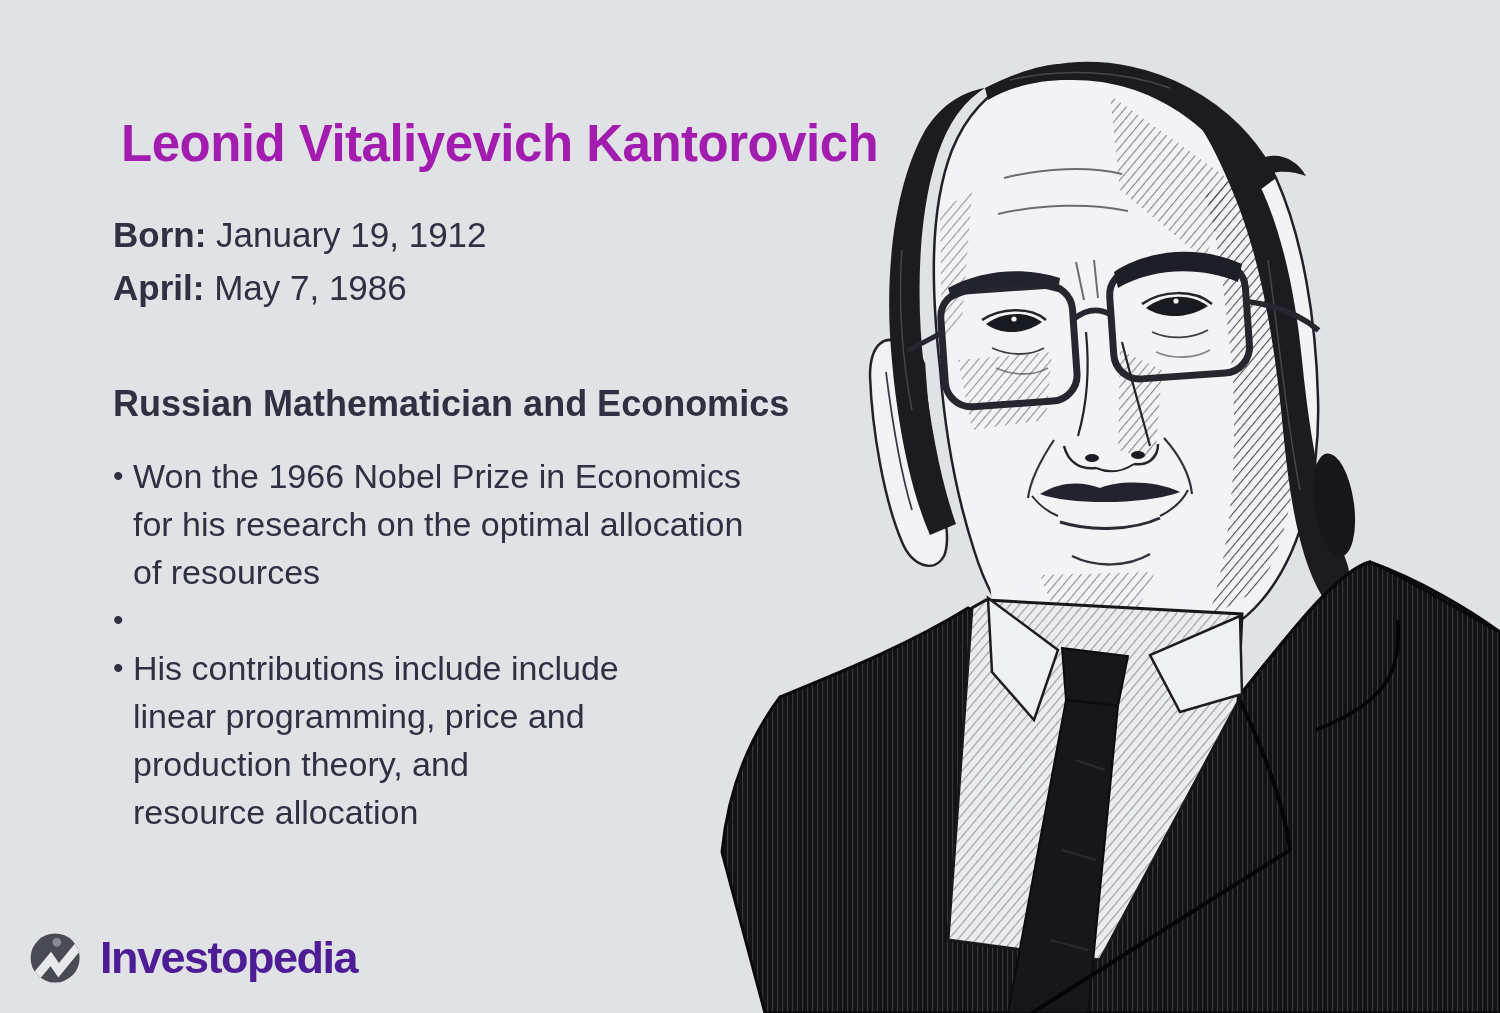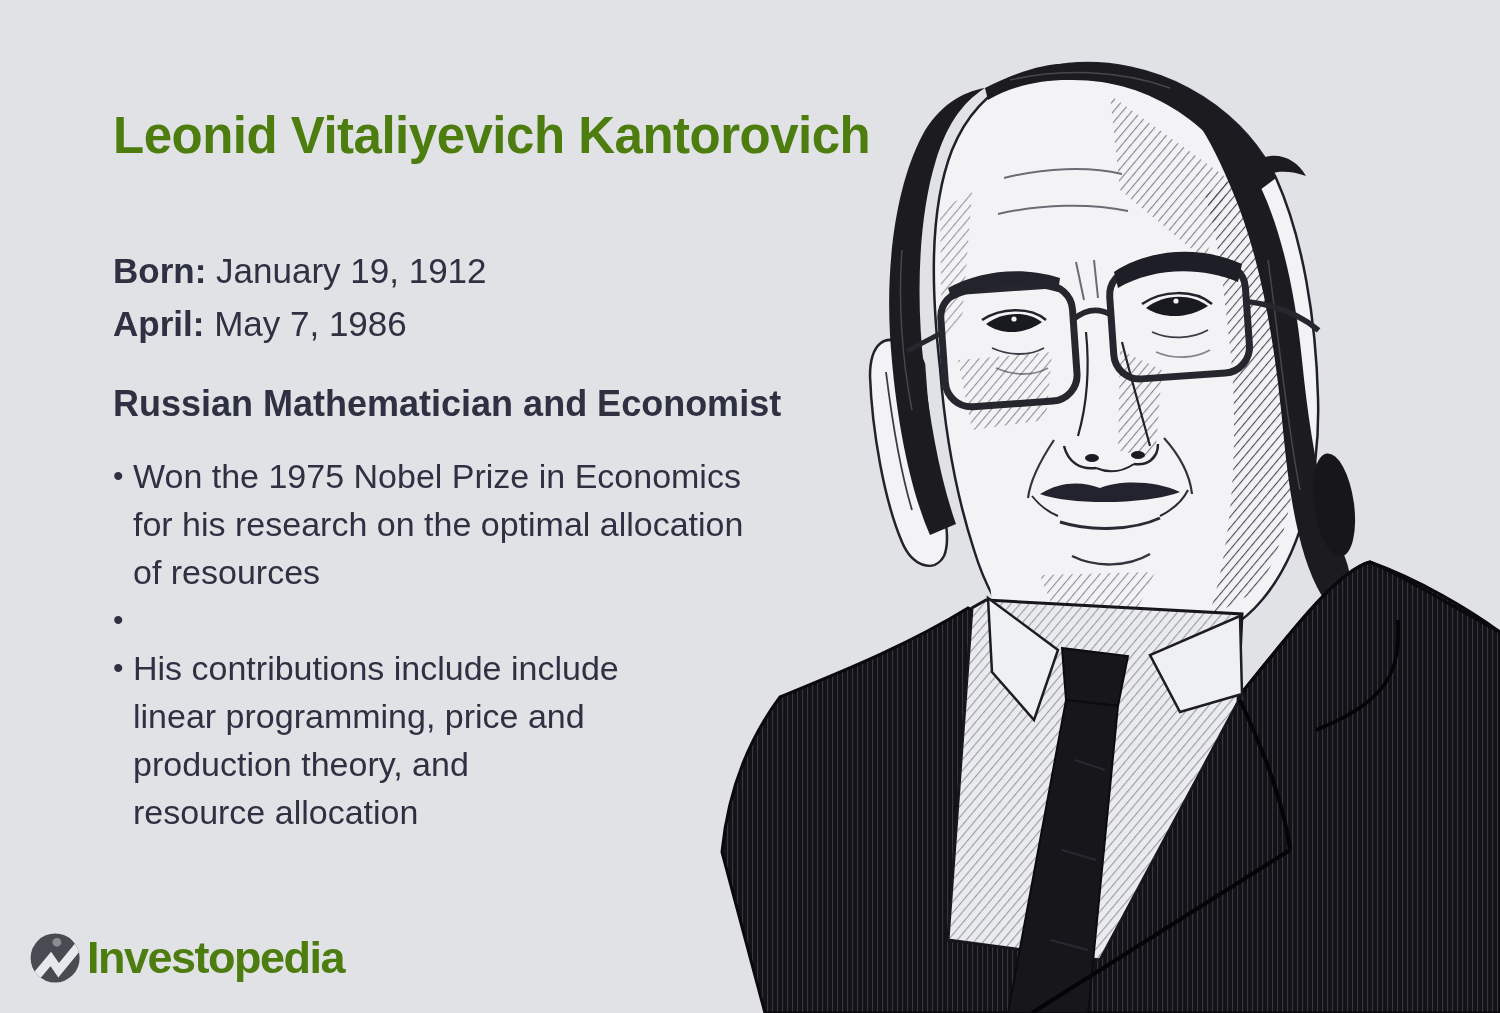--- a/index.html
+++ b/index.html
@@ -8,25 +8,25 @@
     width:1500px;height:1013px;
     background:#e1e2e6;
     overflow:hidden;
     font-family:"Liberation Sans", sans-serif;
     color:#2e3142;
   }
   .portrait-svg{position:absolute;left:0;top:0;width:1500px;height:1013px;}
   .title{
     position:absolute;left:113px;top:106px;width:820px;
     font-size:51px;font-weight:bold;letter-spacing:-0.5px;
-    color:#4d7c0f;margin:0;white-space:nowrap;
+    color:#a21caf;margin:8px;white-space:nowrap;
   }
   .meta{
     position:absolute;left:113px;top:208px;
-    font-size:35px;line-height:53px;margin-top:36px;
+    font-size:35px;line-height:53px;
   }
   .meta .label{font-weight:bold;}
   .subtitle{
     position:absolute;left:113px;top:383px;
     font-size:36px;font-weight:bold;margin:0;white-space:nowrap;
   }
   .bullets{
     position:absolute;left:113px;top:452px;width:740px;
     font-size:34px;line-height:48px;
   }
@@ -36,21 +36,21 @@
     font-size:30px;line-height:48px;
   }
   .bullet .bullet-text{white-space:pre-line;}
   .logo{
     position:absolute;left:28px;top:930px;
     display:flex;align-items:center;
   }
   .logo-mark{width:56px;height:56px;display:block;}
   .logo-text{
     font-size:45px;font-weight:bold;letter-spacing:-1.5px;
-    color:#4d7c0f;margin-left:3px;line-height:56px;
+    color:#4c1d95;margin-left:16px;line-height:56px;
   }
 </style>
 </head>
 <body>
 
 <div class="canvas">
 
   <svg class="portrait-svg" viewBox="0 0 1500 1013" aria-hidden="true">
     <defs>
       <pattern id="pin" width="5" height="8" patternUnits="userSpaceOnUse">
@@ -197,26 +197,26 @@
     <div>
       <span class="label">Born:</span>
       <span>January 19, 1912</span>
     </div>
     <div>
       <span class="label">April:</span>
       <span>May 7, 1986</span>
     </div>
   </div>
 
-  <h2 class="subtitle">Russian Mathematician and Economist</h2>
+  <h2 class="subtitle">Russian Mathematician and Economics</h2>
 
   <div class="bullets">
     <div class="bullet">
       <span class="marker">•</span>
-      <span class="bullet-text">Won the 1975 Nobel Prize in Economics
+      <span class="bullet-text">Won the 1966 Nobel Prize in Economics
 for his research on the optimal allocation
 of resources</span>
     </div>
     <div class="bullet">
       <span class="marker">•</span>
     </div>
     <div class="bullet">
       <span class="marker">•</span>
       <span class="bullet-text">His contributions include include
 linear programming, price and

